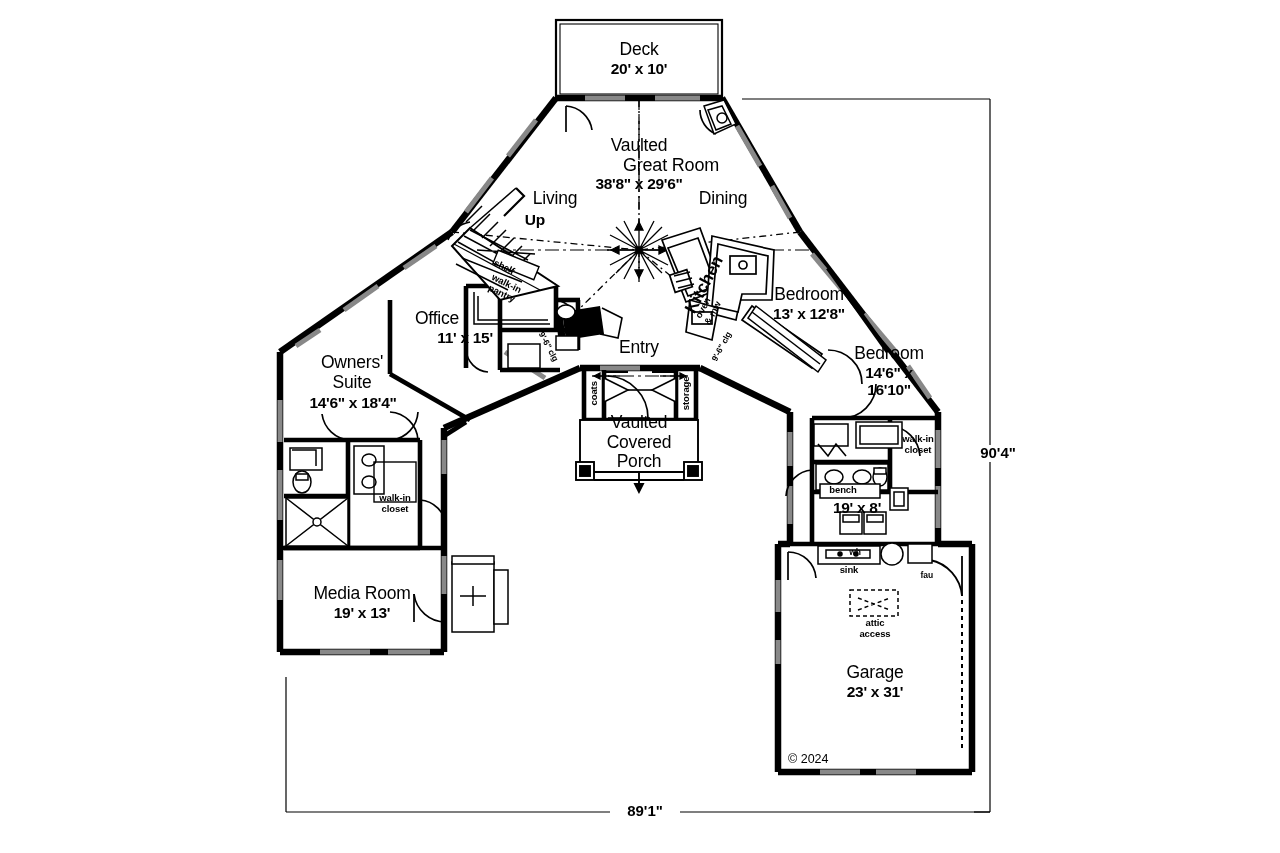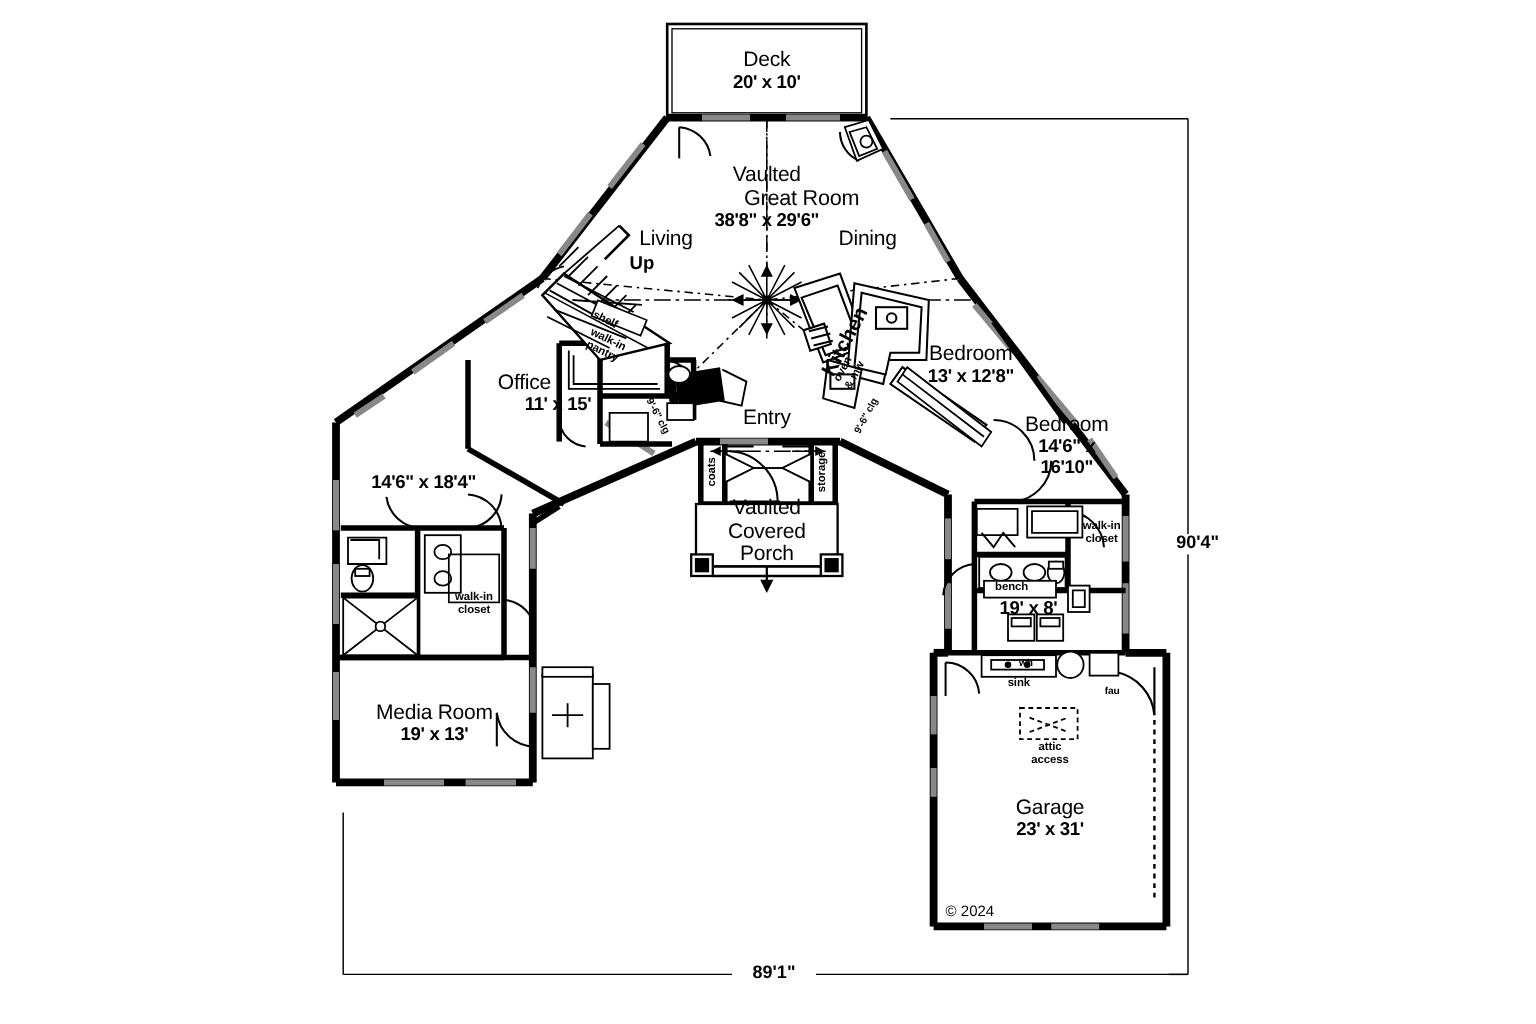--- a/index.html
+++ b/index.html
@@ -357,35 +357,37 @@
 
       <path d="M286,812 L990,812"></path>
       <path d="M286,677 L286,812"></path>
     </g>
   </svg>
 
   <div class="lbl room-name" style="left:566px;top:40px;width:146px;">Deck</div>
   <div class="lbl room-dim" style="left:566px;top:60px;width:146px;">20' x 10'</div>
 
   <div class="lbl room-name" style="left:569px;top:136px;width:140px;">Vaulted</div>
-  <div class="lbl room-name big" style="left:588px;top:155px;width:160px;">Great Room</div>
+  <div class="lbl room-name big" style="left:559px;top:155px;width:160px;text-align:right;">Great Room</div>
   <div class="lbl room-dim" style="left:559px;top:175px;width:160px;">38'8" x 29'6"</div>
 
   <div class="lbl room-name" style="left:510px;top:189px;width:90px;">Living</div>
   <div class="lbl up-lbl" style="left:510px;top:211px;width:50px;">Up</div>
 
   <div class="lbl room-name" style="left:683px;top:189px;width:80px;">Dining</div>
 
   <div class="lbl rot-k" style="left:659px;top:275px;width:90px;transform:rotate(-62deg);transform-origin:50% 50%;">Kitchen</div>
   <div class="lbl tiny" style="left:688px;top:300px;width:40px;transform:rotate(-62deg);transform-origin:50% 50%;">oven
 &amp; mw</div>
 
   <div class="lbl room-name" style="left:392px;top:309px;width:90px;">Office</div>
   <div class="lbl room-dim" style="left:392px;top:329px;width:90px;padding-left:28px;">11' x 15'</div>
 
+  <div class="lbl room-name" style="left:292px;top:353px;width:120px;">Owners'
+Suite</div>
   <div class="lbl room-dim" style="left:288px;top:394px;width:130px;">14'6" x 18'4"</div>
 
   <div class="lbl room-name" style="left:292px;top:584px;width:140px;">Media Room</div>
   <div class="lbl room-dim" style="left:292px;top:604px;width:140px;">19' x 13'</div>
 
   <div class="lbl room-name" style="left:757px;top:285px;width:104px;">Bedroom</div>
   <div class="lbl room-dim" style="left:753px;top:305px;width:112px;">13' x 12'8"</div>
 
   <div class="lbl room-name" style="left:834px;top:344px;width:110px;">Bedroom</div>
   <div class="lbl room-dim" style="left:834px;top:364px;width:110px;">14'6" x

